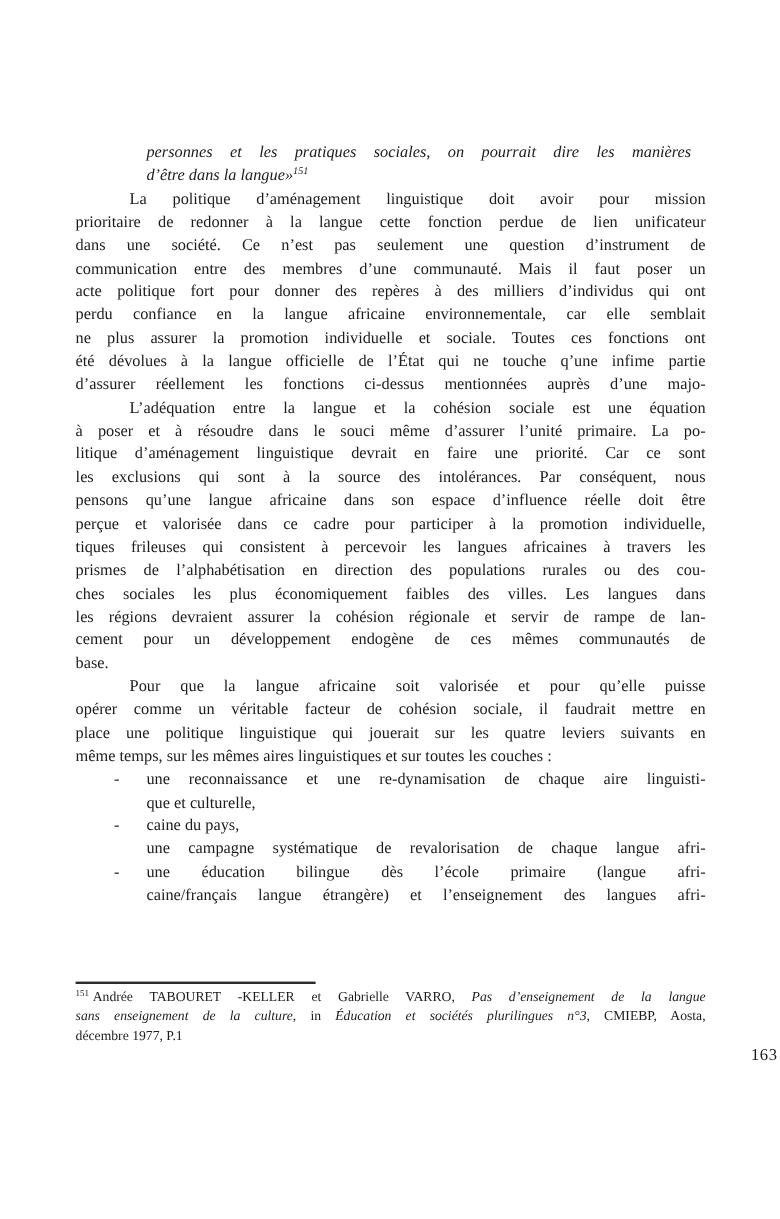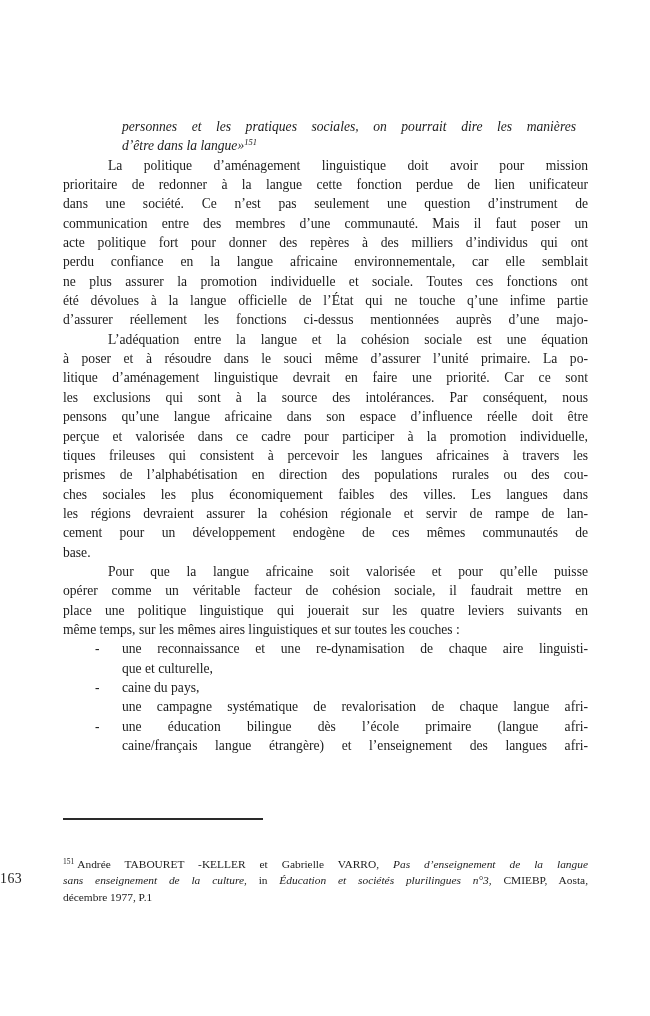--- a/index.html
+++ b/index.html
@@ -64,21 +64,21 @@
   .footnote-rule {
     position: absolute;
     top: 818px;
     left: 63px;
     width: 200px;
     height: 0;
     border-top: 2px solid #2a2a2a;
   }
   .footnote {
     position: absolute;
-    top: 856px;
+    top: 823px;
     left: 63px;
     width: 525px;
     font-size: 11.4px;
     line-height: 16.3px;
   }
   .fn-line.just {
     text-align: justify;
     text-align-last: justify;
     text-justify: inter-word;
   }
@@ -88,21 +88,21 @@
     margin-right: 3px;
   }
   .it {
     font-style: italic;
   }
   .page-number {
     position: absolute;
     top: 871px;
     left: 0;
     width: 648px;
-    text-align: left;
+    text-align: right;
     font-size: 13.8px;
     letter-spacing: 0.5px;
   }
 </style>
 </head>
 <body>
 
 <div class="page">
   <div class="text-block">
     <div class="quote" id="quote">

